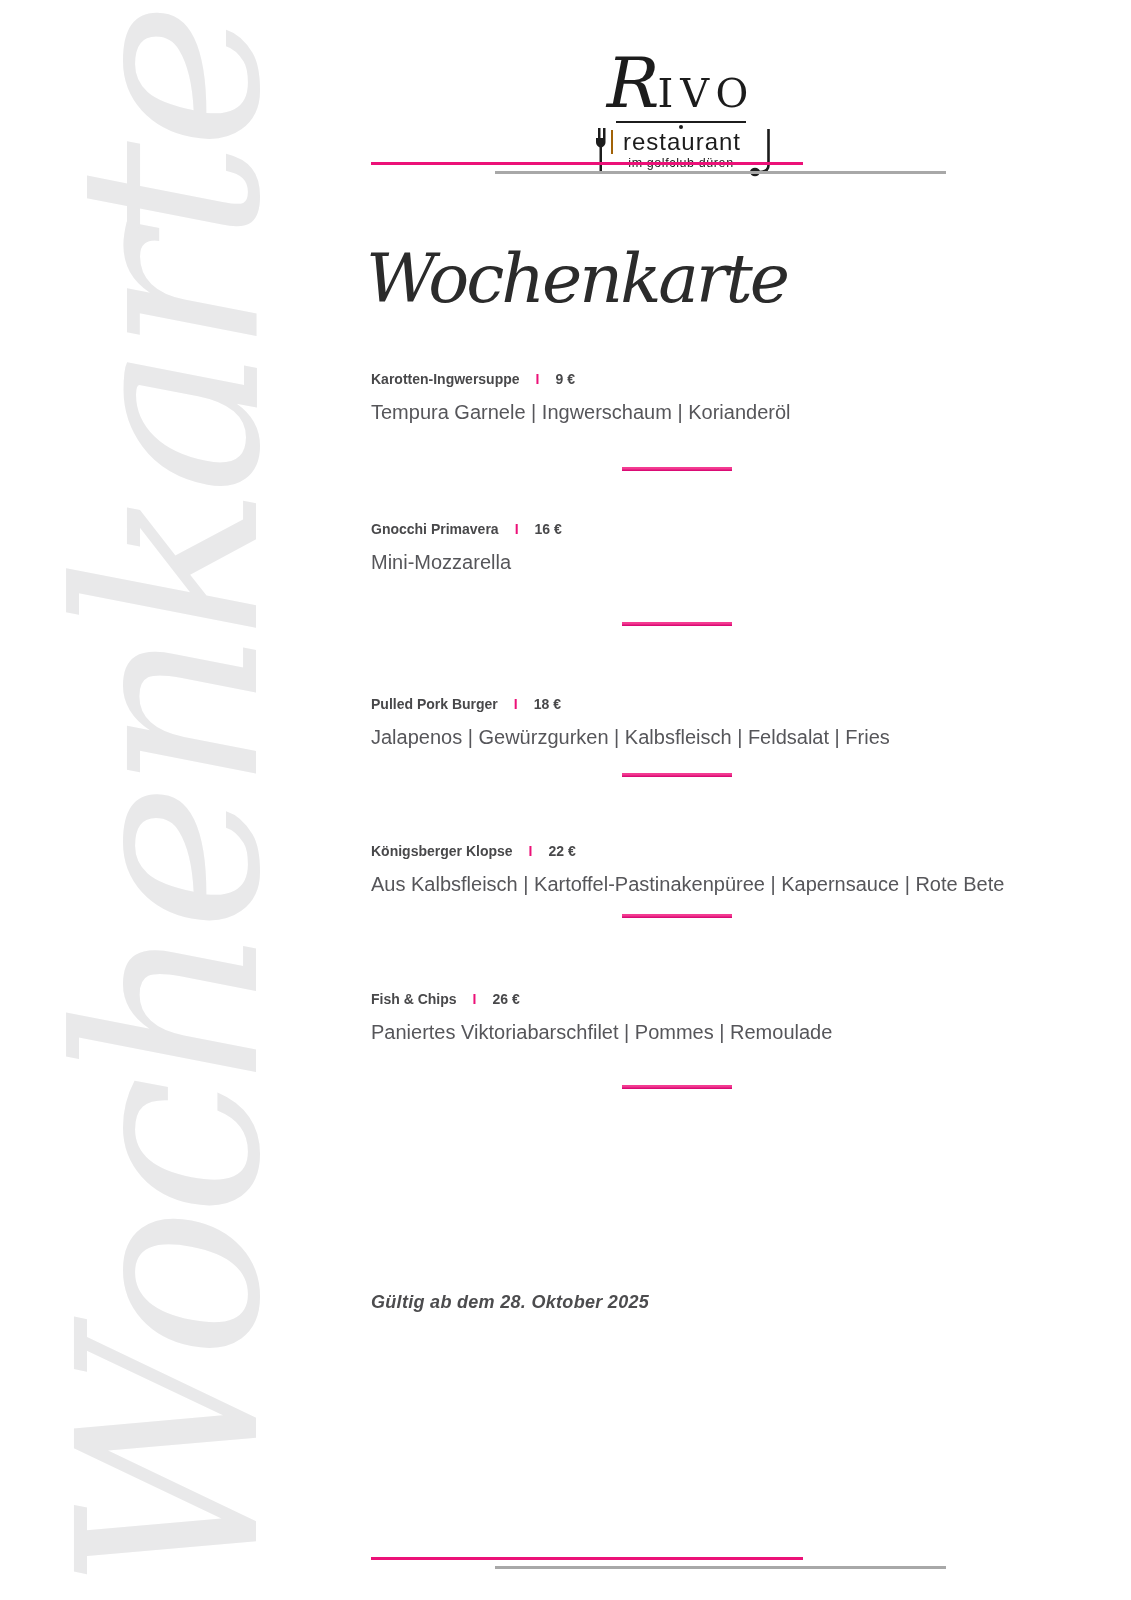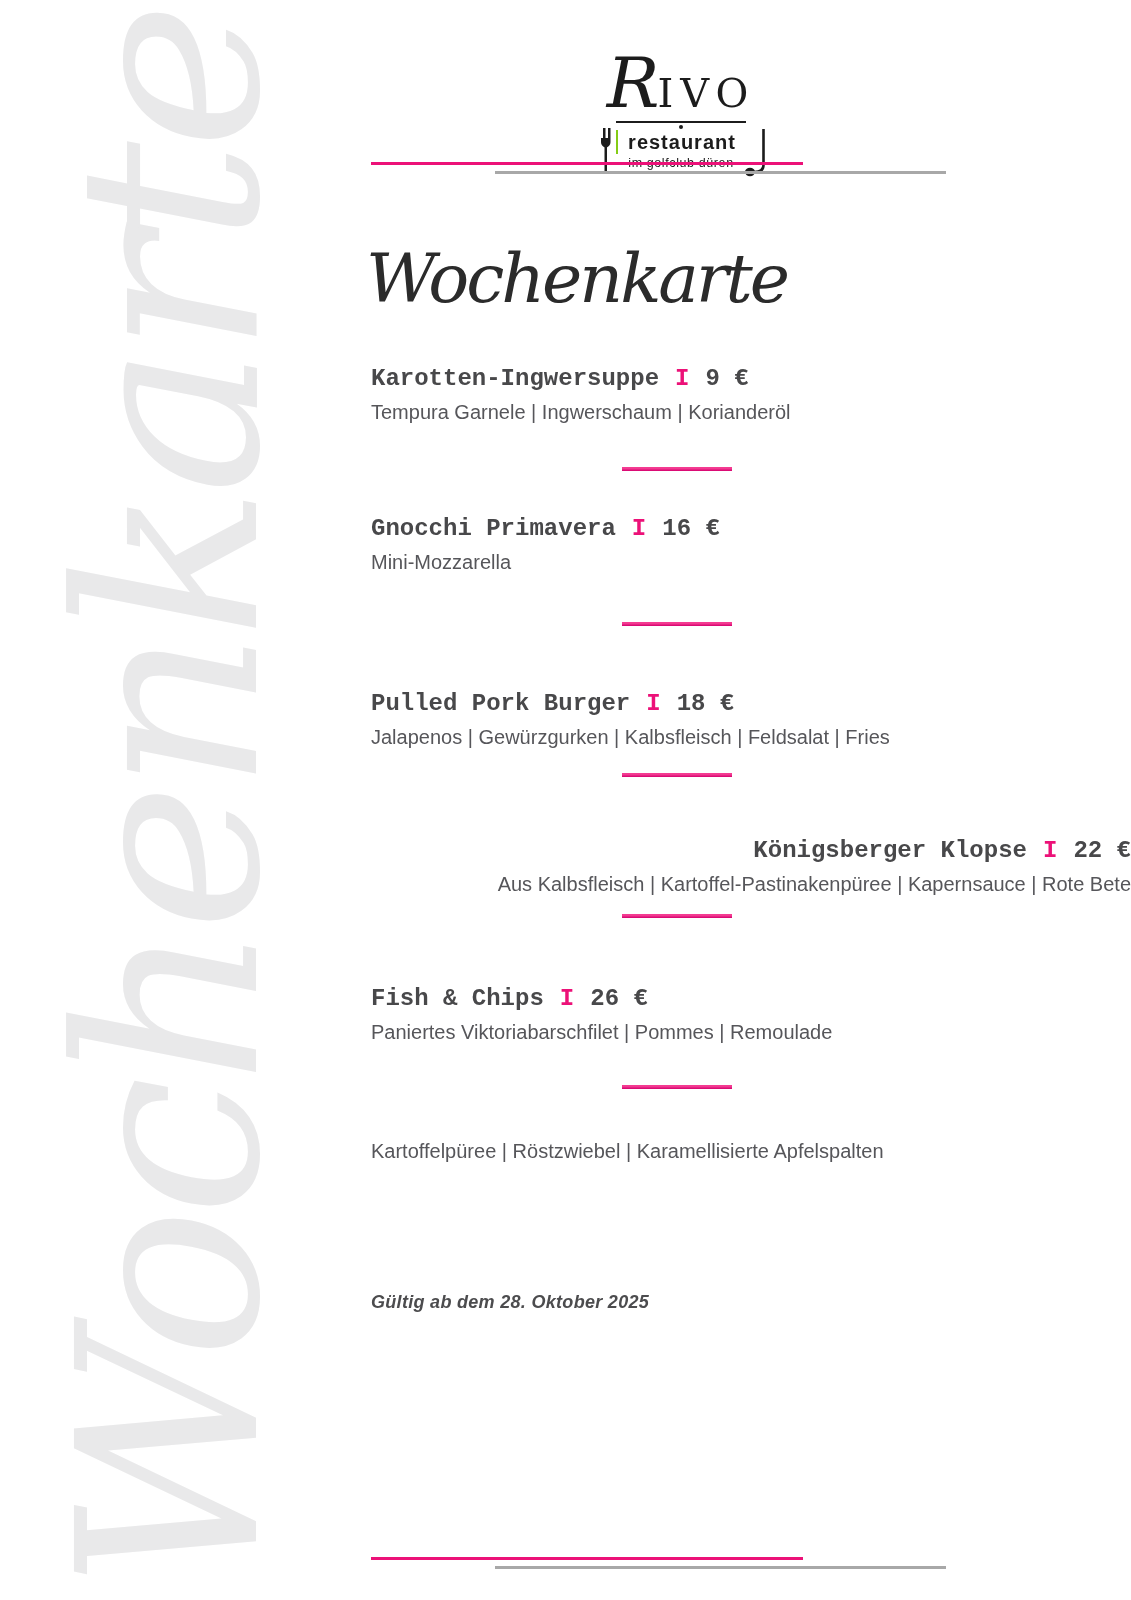--- a/index.html
+++ b/index.html
@@ -29,22 +29,22 @@
   .logo-name .rest { font-size:40px; letter-spacing:7px; }
   .logo-rule { position:relative; width:130px; height:2px; background:#1c1c1c; margin:3px auto 0; }
   .logo-rule::after {
     content:""; position:absolute; left:50%; bottom:-6px; width:4px; height:4px;
     margin-left:-2px; border-radius:50%; background:#1c1c1c;
   }
   .logo-row { position:relative; margin-top:7px; display:inline-block; }
   .fork-icon { position:absolute; left:-17px; top:-2px; }
   .golf-club-icon { position:absolute; right:-21px; top:-1px; }
   .logo-descriptor {
-    display:inline-block; border-left:2px solid #84cc16;
-    padding:0 10px 0 10px; font-size:20px; letter-spacing:1px; line-height:24px;font-weight:bold;
+    display:inline-block; border-left:2px solid #a16207;
+    padding:0 10px 0 10px; font-size:24px; letter-spacing:1px; line-height:24px;
   }
   .logo-tagline { font-size:12.5px; letter-spacing:0.6px; margin-top:2px; }
 
   
   .rule-pink { position:absolute; left:371px; width:432px; height:3px; background:#ec1178; }
   .rule-gray { position:absolute; left:495px; width:451px; height:3px; background:#a8a8a8; }
   .rule-pink.hdr { top:162px; }
   .rule-gray.hdr { top:171px; }
   .rule-pink.ftr { top:1557px; }
   .rule-gray.ftr { top:1566px; }
@@ -52,29 +52,29 @@
   
   .page-title {
     position:absolute; left:366px; top:238px;
     font-family:"DejaVu Serif", serif; font-style:italic;
     font-size:68px; letter-spacing:-3px; color:#2b2b2b; line-height:1.2;
     margin:0; font-weight:normal;
   }
 
   
   .item { position:absolute; left:371px; width:760px; }
-  .item-title { font-size:24px; font-weight:bold; color:#48484a; line-height:26px;font-family:Liberation Mono, monospace; }
+  .item-title { font-size:14px; font-weight:bold; color:#48484a; line-height:26px; }
   .item-sep { color:#ec1178; font-weight:bold; margin:0 16px; }
   .item-price { font-weight:bold; color:#48484a; }
   .item-desc { font-size:20px; color:#56565a; line-height:30px; margin-top:5px; }
 
   .item-0 { top:366px; }
   .item-1 { top:516px; }
   .item-2 { top:691px; }
-  .item-3 { top:838px;text-align:right; }
+  .item-3 { top:838px; }
   .item-4 { top:986px; }
   .item-5 { top:1131px; }
 
   .divider {
     position:absolute; left:622px; width:110px; height:4px;
     background:linear-gradient(to bottom, #f43c92 35%, #d4006e);
   }
   .div-0 { top:467px; }
   .div-1 { top:622px; }
   .div-2 { top:773px; }
@@ -172,24 +172,20 @@
         <span>Fish &amp; Chips</span><span class="item-sep">I</span><span class="item-price">26 €</span>
       </div>
       <div class="item-desc">
         <div>Paniertes Viktoriabarschfilet | Pommes | Remoulade</div>
         <div></div>
       </div>
     </div>
     <div class="divider div-4"></div>
 
     <div class="item item-5">
-      <div class="item-desc">
-        <div>Kartoffelpüree | Röstzwiebel | Karamellisierte Apfelspalten</div>
-        <div></div>
-      </div>
     </div>
 
     <div class="validity">Gültig ab dem 28. Oktober 2025</div>
 
     <div class="rule-pink ftr"></div>
     <div class="rule-gray ftr"></div>
 
   </div>
 </div>
 

